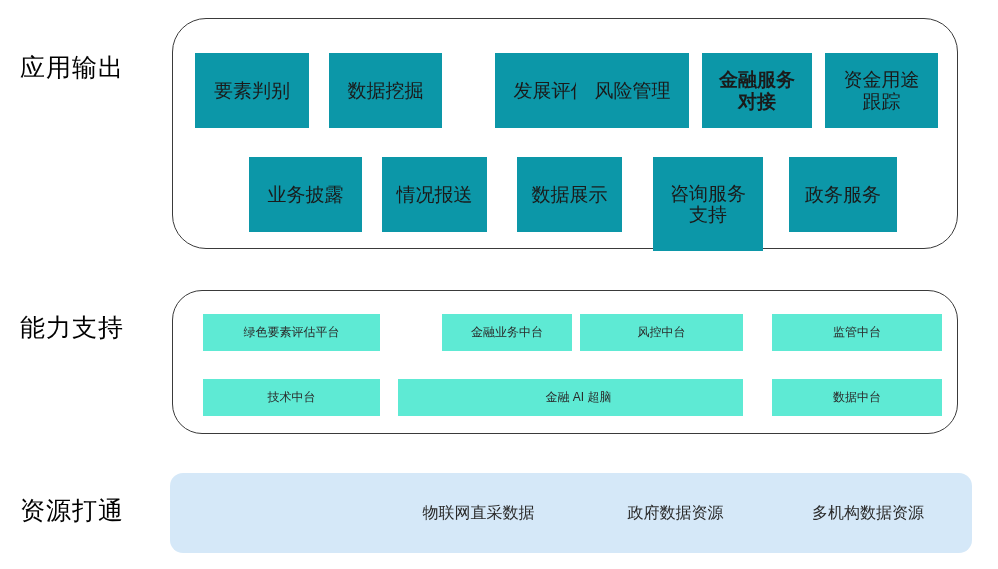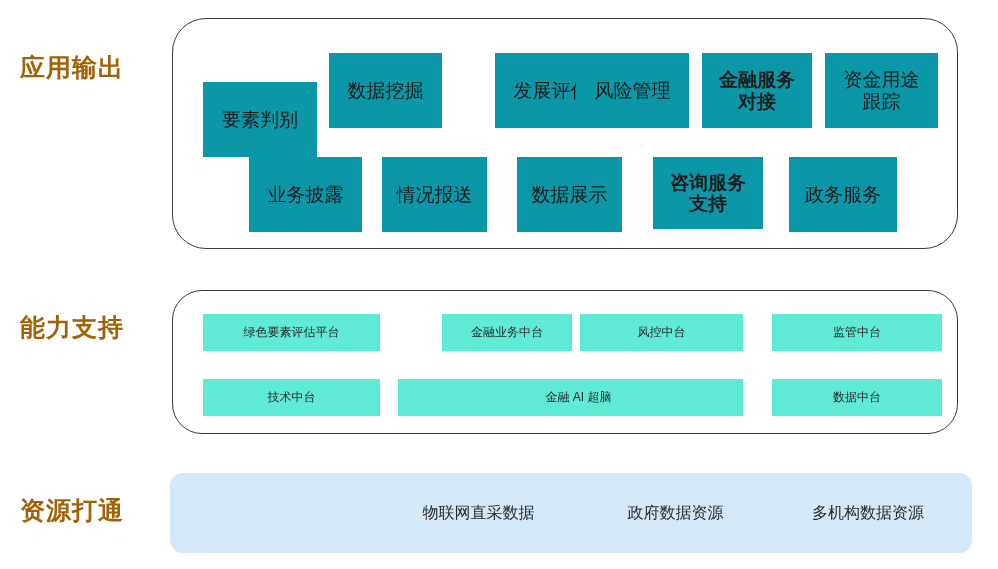--- a/index.html
+++ b/index.html
@@ -19,23 +19,23 @@
     background: #ffffff;
     overflow: hidden;
   }
 
   
   .row-label {
     position: absolute;
     left: 20px;
     width: 140px;
     font-size: 25px;
-    font-weight: bold;
+    font-weight: normal;
     letter-spacing: 1px;
-    color: #a16207;
+    color: #000000;
     text-align: left;
     line-height: 1;
     white-space: nowrap;
   }
 
   
   .outline-box {
     position: absolute;
     border: 1.4px solid #3a3a3a;
     border-radius: 34px;
@@ -90,33 +90,33 @@
 </style>
 </head>
 <body>
 
 <div id="canvas">
 
   <div class="row-label" style="top:55px;">应用输出</div>
 
   <div class="outline-box" style="left:172px; top:18px; width:786px; height:231px;"></div>
 
-  <div class="tile-teal" style="left:203px; top:53px; width:114px; height:75px;margin-top:29px;">要素判别</div>
+  <div class="tile-teal" style="left:195px; top:53px; width:114px; height:75px;">要素判别</div>
   <div class="tile-teal" style="left:329px; top:53px; width:113px; height:75px;">数据挖掘</div>
   <div class="tile-teal" style="left:455px; top:53px; width:113px; height:75px;margin-left:40px;">发展评估</div>
   <div class="tile-teal" style="left:576px; top:53px; width:113px; height:75px;">风险管理</div>
   <div class="tile-teal" style="left:702px; top:53px; width:110px; height:75px;font-weight:bold;">金融服务
 对接</div>
   <div class="tile-teal" style="left:825px; top:53px; width:113px; height:75px;">资金用途
 跟踪</div>
 
   <div class="tile-teal" style="left:249px; top:157px; width:113px; height:75px;">业务披露</div>
   <div class="tile-teal" style="left:382px; top:157px; width:105px; height:75px;">情况报送</div>
   <div class="tile-teal" style="left:517px; top:157px; width:105px; height:75px;">数据展示</div>
-  <div class="tile-teal" style="left:653px; top:157px; width:110px; height:72px;font-weight:bold;">咨询服务
+  <div class="tile-teal" style="left:653px; top:157px; width:110px; height:94px;">咨询服务
 支持</div>
   <div class="tile-teal" style="left:789px; top:157px; width:108px; height:75px;">政务服务</div>
 
   <div class="row-label" style="top:315px;">能力支持</div>
 
   <div class="outline-box" style="left:172px; top:290px; width:786px; height:144px; border-radius:30px;"></div>
 
   <div class="tile-blue" style="left:203px; top:314px; width:177px; height:37px;">绿色要素评估平台</div>
   <div class="tile-blue" style="left:398px; top:314px; width:130px; height:37px;margin-left:44px;">金融业务中台</div>
   <div class="tile-blue" style="left:580px; top:314px; width:163px; height:37px;">风控中台</div>

